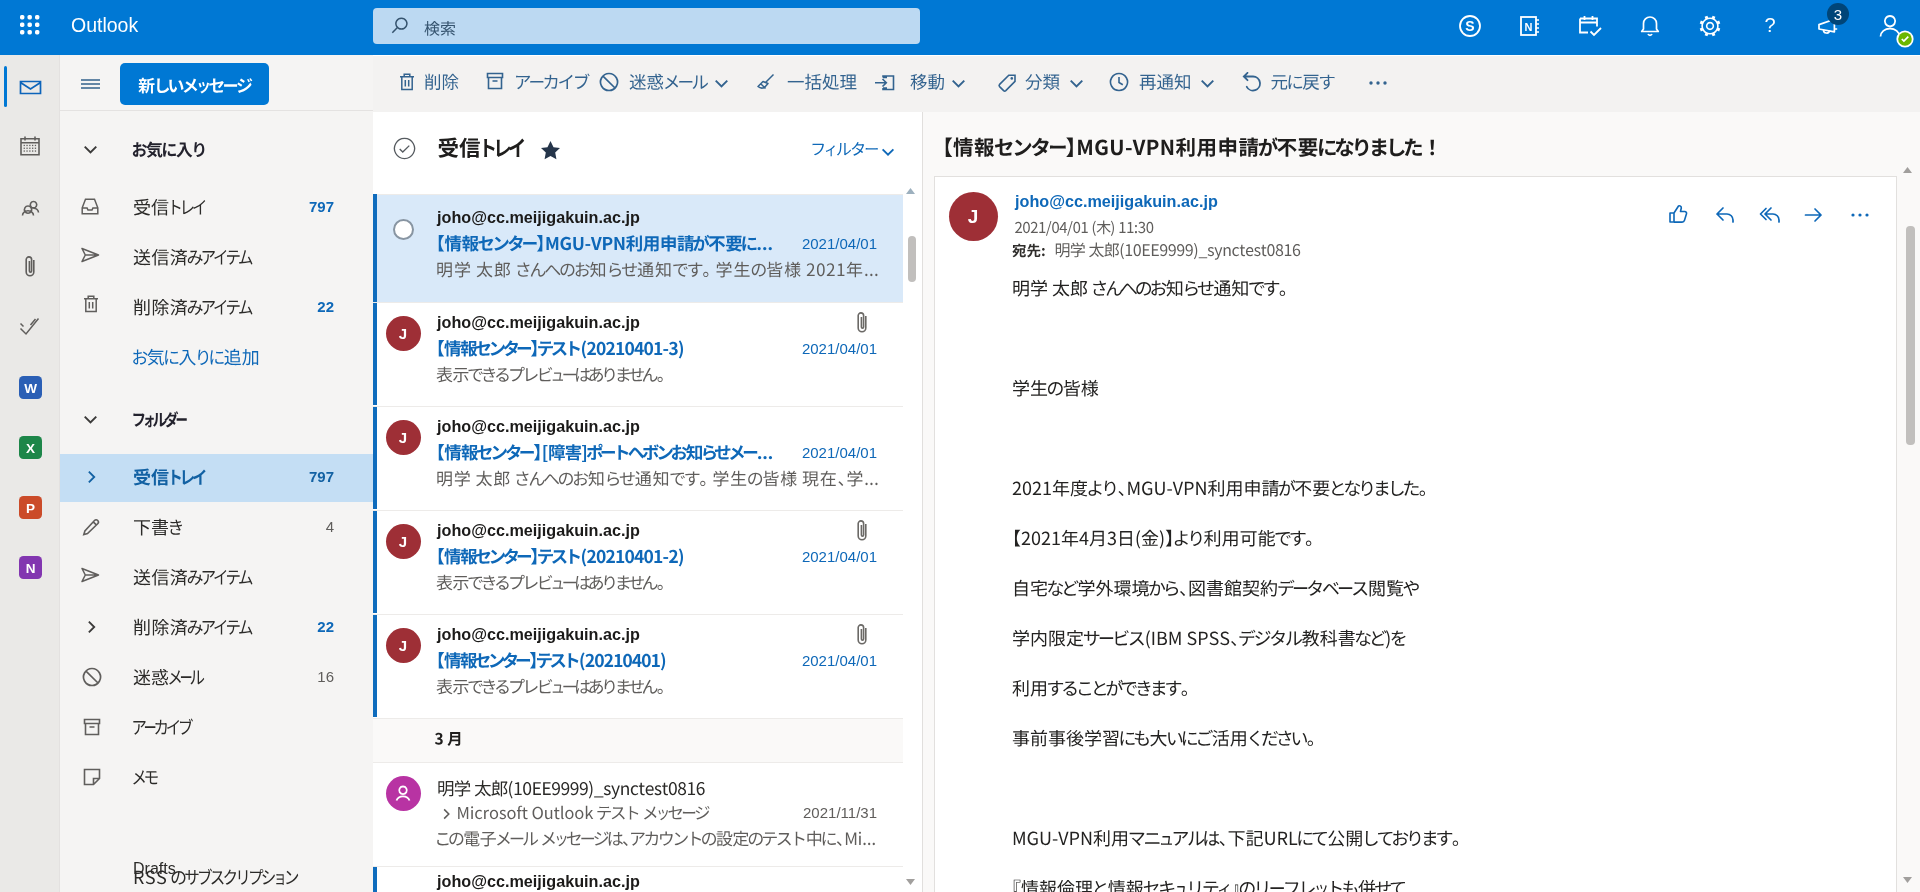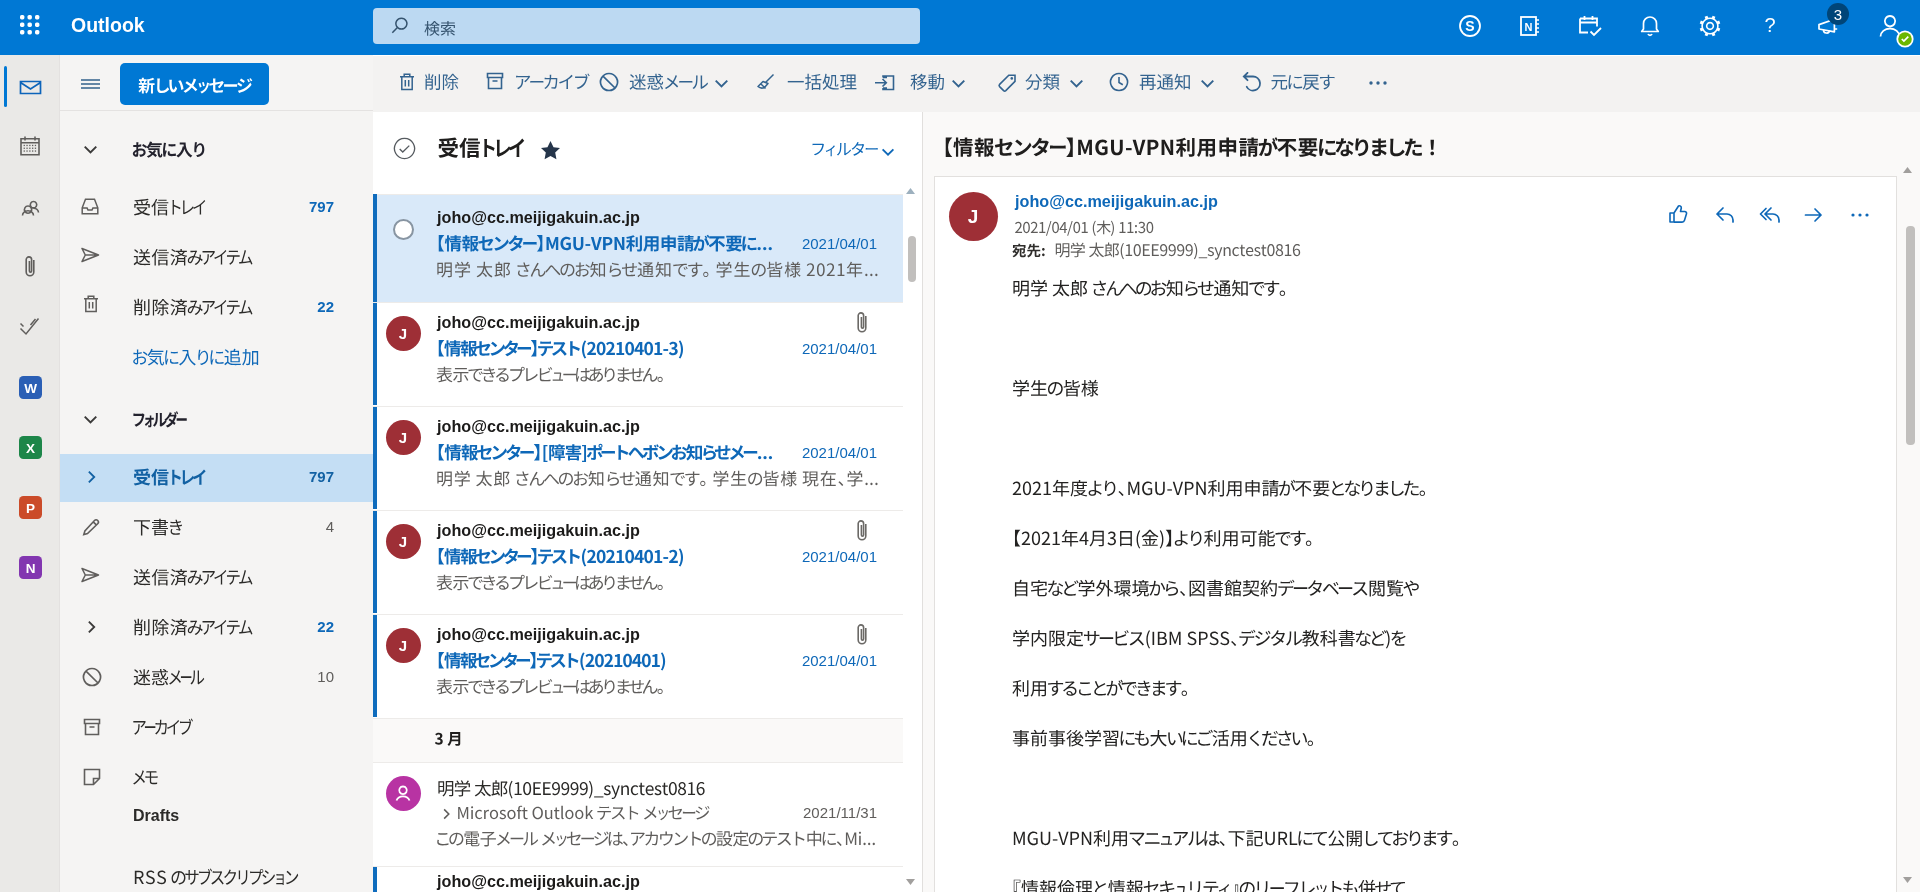--- a/index.html
+++ b/index.html
@@ -1,19 +1,19 @@
 <!DOCTYPE html>
 <html><head><meta charset="utf-8"><style>
 * { margin:0; padding:0; box-sizing:border-box; }
 body { width:1920px; height:892px; position:relative; overflow:hidden; font-family:"Liberation Sans", sans-serif; background:#fff; }
 .abs { position:absolute; }
 </style></head><body>
 <div class="abs" style="left:0;top:0;width:1920px;height:55px;background:#0078d4"></div>
 <div class="abs" style="left:373px;top:8px;width:547px;height:36px;background:#bcd9f2;border-radius:4px"></div>
-<div class="abs" style="left:71px;top:14px;color:#fff;font-size:19.5px;font-weight:bold;z-index:5">Outlook</div>
+<div class="abs" style="left:71px;top:14px;color:#fff;font-size:19.5px;font-weight:normal;z-index:5">Outlook</div>
 <div class="abs" style="left:0;top:55px;width:60px;height:837px;background:#eae9e7;border-right:1px solid #e3e1e0"></div>
 <div class="abs" style="left:60px;top:55px;width:313px;height:837px;background:#f5f4f3"></div>
 <div class="abs" style="left:60px;top:110px;width:313px;height:1px;background:#e4e2e1"></div>
 <div class="abs" style="left:373px;top:56px;width:1547px;height:56px;background:#f3f2f1"></div>
 <div class="abs" style="left:373px;top:112px;width:550px;height:780px;background:#fff"></div>
 <div class="abs" style="left:923px;top:112px;width:997px;height:780px;background:#faf9f8"></div>
 <div class="abs" style="left:922px;top:112px;width:1px;height:780px;background:#e1dfdd"></div>
 <div class="abs" style="left:4px;top:66px;width:3px;height:41px;background:#0078d4;border-radius:2px"></div>
 <div class="abs" style="left:120px;top:63px;width:149px;height:42px;background:#0078d4;border-radius:5px"></div>
 <div class="abs" style="left:60px;top:454px;width:313px;height:48px;background:#c4def4"></div>
@@ -43,22 +43,22 @@
 <div class="abs" style="right:1043px;top:341.4px;font-size:15px;color:#0e68b8;font-weight:400;z-index:45;white-space:nowrap;line-height:1">2021/04/01</div>
 <div class="abs" style="right:1043px;top:445.4px;font-size:15px;color:#0e68b8;font-weight:400;z-index:45;white-space:nowrap;line-height:1">2021/04/01</div>
 <div class="abs" style="right:1043px;top:549.4px;font-size:15px;color:#0e68b8;font-weight:400;z-index:45;white-space:nowrap;line-height:1">2021/04/01</div>
 <div class="abs" style="right:1043px;top:653.4px;font-size:15px;color:#0e68b8;font-weight:400;z-index:45;white-space:nowrap;line-height:1">2021/04/01</div>
 <div class="abs" style="right:1043px;top:805.4px;font-size:15px;color:#5f5d5b;font-weight:400;z-index:45;white-space:nowrap;line-height:1">2021/11/31</div>
 <div class="abs" style="right:1586px;top:199.4px;font-size:15px;color:#0e68b8;font-weight:700;z-index:45;white-space:nowrap;line-height:1">797</div>
 <div class="abs" style="right:1586px;top:299.4px;font-size:15px;color:#0e68b8;font-weight:700;z-index:45;white-space:nowrap;line-height:1">22</div>
 <div class="abs" style="right:1586px;top:469.4px;font-size:15px;color:#1261a3;font-weight:700;z-index:45;white-space:nowrap;line-height:1">797</div>
 <div class="abs" style="right:1586px;top:519.4px;font-size:15px;color:#5f5d5b;font-weight:400;z-index:45;white-space:nowrap;line-height:1">4</div>
 <div class="abs" style="right:1586px;top:619.4px;font-size:15px;color:#0e68b8;font-weight:700;z-index:45;white-space:nowrap;line-height:1">22</div>
-<div class="abs" style="right:1586px;top:669.4px;font-size:15px;color:#5f5d5b;font-weight:400;z-index:45;white-space:nowrap;line-height:1">10</div>
-<div class="abs" style="left:133px;top:808px;font-size:16px;color:#2b2a28;font-weight:700;z-index:45;white-space:nowrap;line-height:1">Drafts</div>
+<div class="abs" style="right:1586px;top:669.4px;font-size:15px;color:#5f5d5b;font-weight:400;z-index:45;white-space:nowrap;line-height:1">16</div>
+<div class="abs" style="left:133px;top:861px;font-size:16px;color:#2b2a28;font-weight:400;z-index:45;white-space:nowrap;line-height:1">Drafts</div>
 <div class="abs" style="left:1015px;top:193.3px;font-size:16.2px;color:#0e68b8;font-weight:700;z-index:45;white-space:nowrap;line-height:1">joho@cc.meijigakuin.ac.jp</div>
 <div class="abs" style="left:934px;top:176px;width:963px;height:716px;background:#fff;border:1px solid #e2e0de;border-bottom:none"></div>
 <div class="abs" style="left:385.5px;top:315.5px;width:35.0px;height:35.0px;border-radius:50%;background:#9e2f36;z-index:46"></div>
 <div class="abs" style="left:385.5px;top:315.5px;width:35.0px;height:35.0px;line-height:35.0px;text-align:center;color:#fff;font-size:15px;font-weight:bold;z-index:47">J</div>
 <div class="abs" style="left:385.5px;top:419.5px;width:35.0px;height:35.0px;border-radius:50%;background:#9e2f36;z-index:46"></div>
 <div class="abs" style="left:385.5px;top:419.5px;width:35.0px;height:35.0px;line-height:35.0px;text-align:center;color:#fff;font-size:15px;font-weight:bold;z-index:47">J</div>
 <div class="abs" style="left:385.5px;top:523.5px;width:35.0px;height:35.0px;border-radius:50%;background:#9e2f36;z-index:46"></div>
 <div class="abs" style="left:385.5px;top:523.5px;width:35.0px;height:35.0px;line-height:35.0px;text-align:center;color:#fff;font-size:15px;font-weight:bold;z-index:47">J</div>
 <div class="abs" style="left:385.5px;top:627.5px;width:35.0px;height:35.0px;border-radius:50%;background:#9e2f36;z-index:46"></div>
 <div class="abs" style="left:385.5px;top:627.5px;width:35.0px;height:35.0px;line-height:35.0px;text-align:center;color:#fff;font-size:15px;font-weight:bold;z-index:47">J</div>

